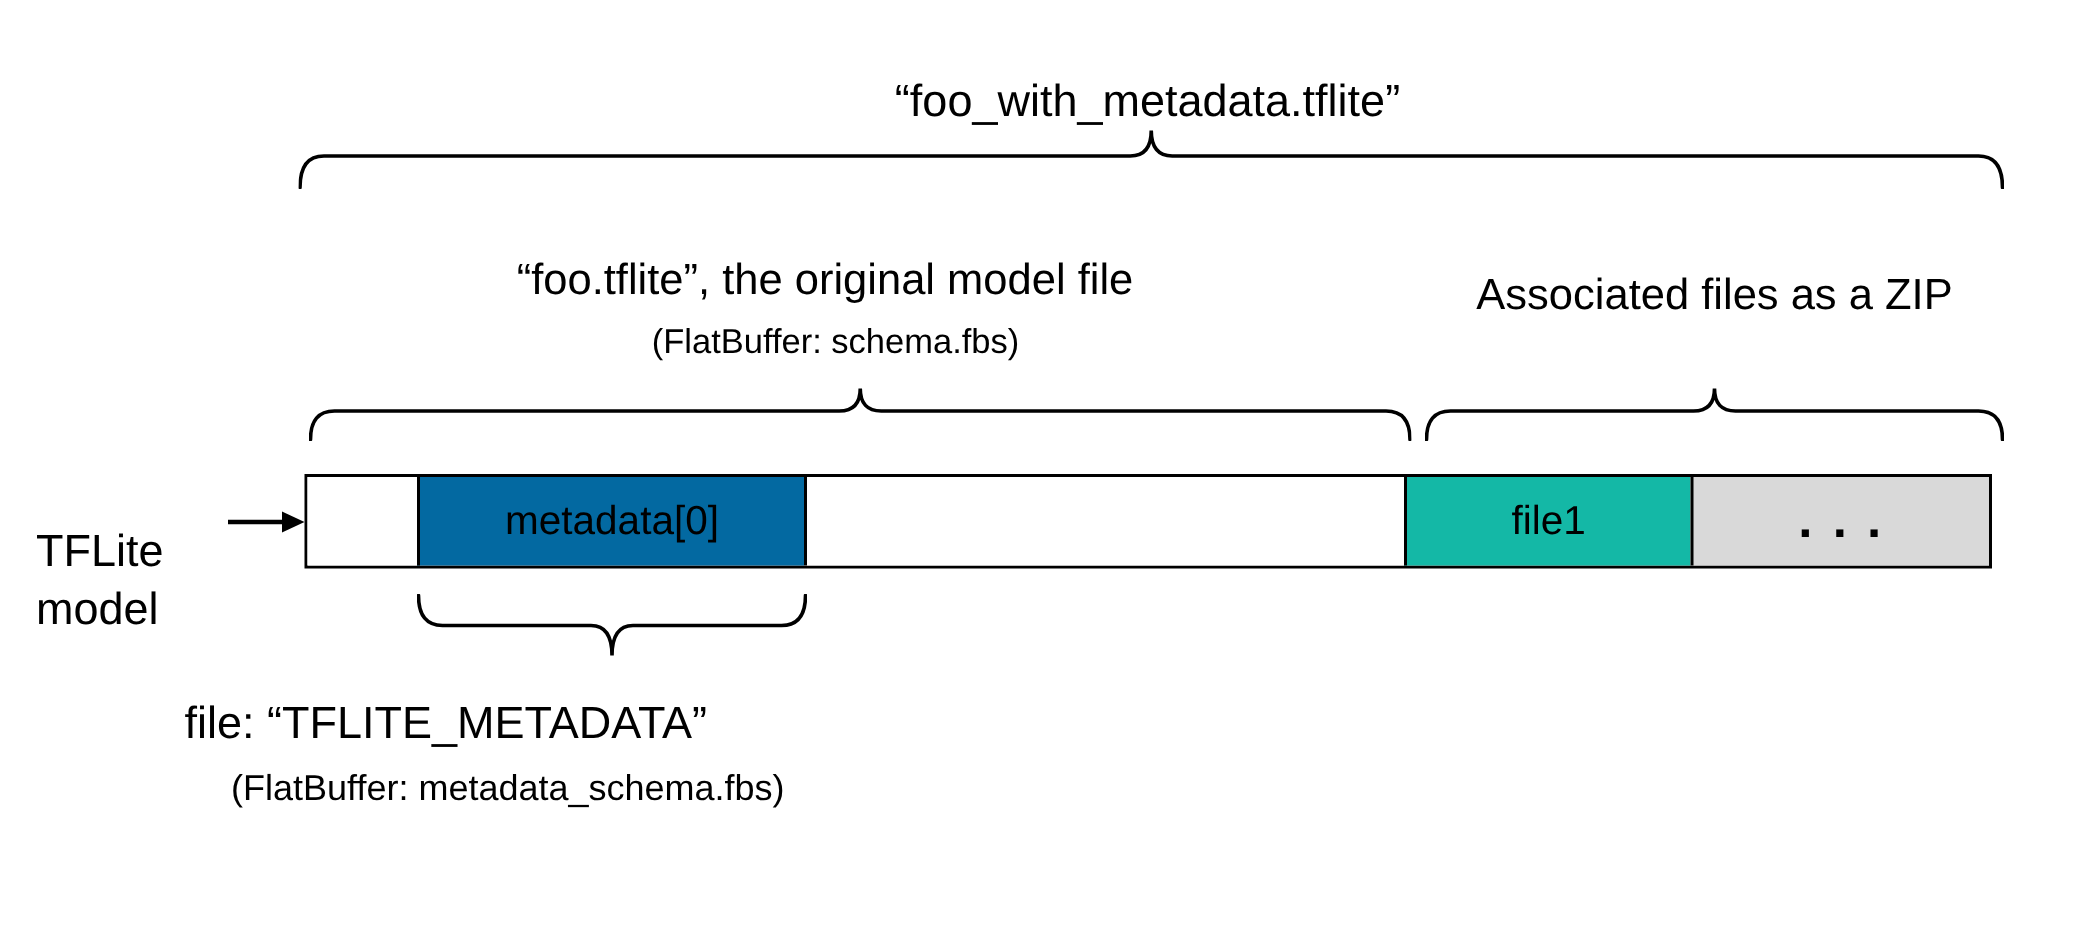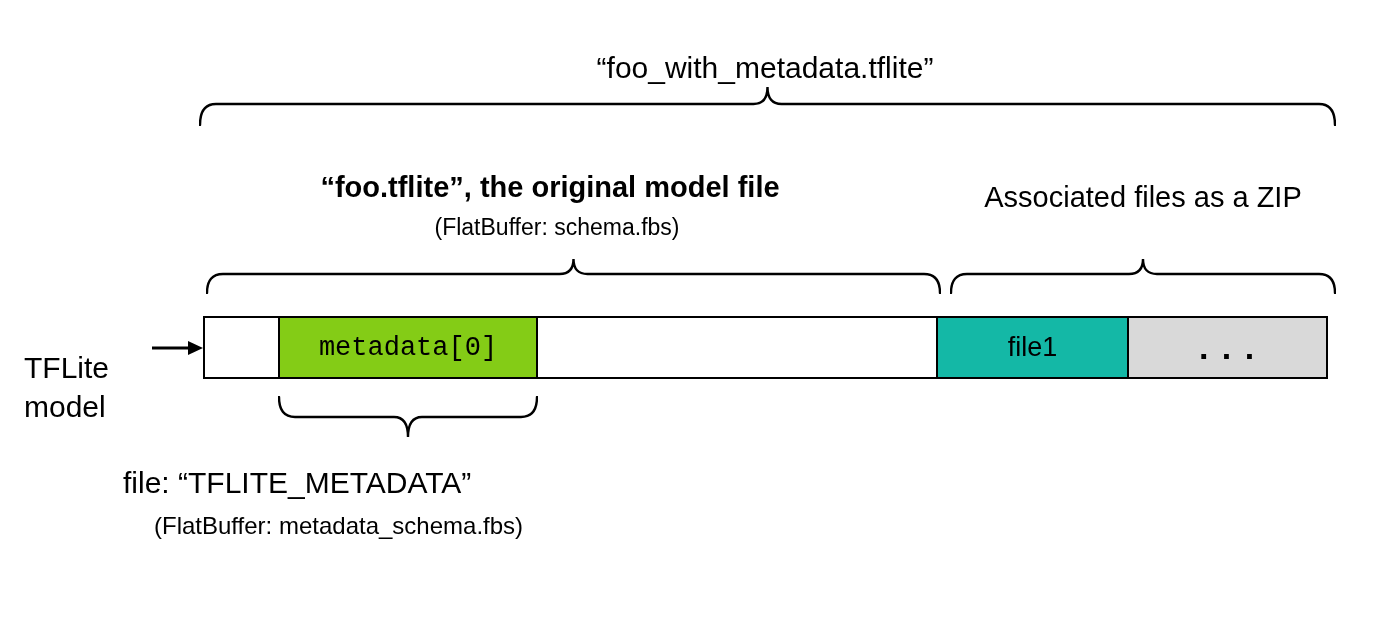--- a/index.html
+++ b/index.html
@@ -5,21 +5,21 @@
   html,body { margin:0; padding:0; background:#ffffff; }
   .canvas {
     position:relative; width:1382px; height:621px;
     background:#ffffff; overflow:hidden;
     font-family:"Liberation Sans","DejaVu Sans",sans-serif;
     color:#000000;
   }
   .abs { position:absolute; }
   .centered { transform:translateX(-50%); white-space:nowrap; }
   .title { top:27px; left:765px; font-size:30px;margin-top:24px; }
-  .sec-label { top:171px; left:550px; font-size:29px;font-weight:bold; }
+  .sec-label { top:171px; left:550px; font-size:29px; }
   .sec-sublabel { top:214px; left:557px; font-size:23px; }
   .assoc-label { top:181px; left:1143px; font-size:29px; }
 
   svg.brace, svg.arrow { display:block; }
   .brace path { fill:none; stroke:#000; stroke-width:2.4; stroke-linecap:round; }
 
   .model-label { top:320px; left:24px; font-size:30px; line-height:39px;margin-top:28px; }
 
   .bar {
     top:316px; left:203px; width:1125px; height:63px;
@@ -66,21 +66,21 @@
     <div>TFLite</div>
     <div>model</div>
   </div>
   <svg class="abs arrow" style="left:150px; top:338px;" width="54" height="20" viewBox="0 0 54 20">
     <line x1="2" y1="10" x2="40" y2="10" stroke="#000" stroke-width="3"></line>
     <polygon points="38,3 53,10 38,17" fill="#000"></polygon>
   </svg>
 
   <div class="abs bar">
     <div class="seg seg-0" style="background: rgb(255, 255, 255);"></div>
-    <div class="seg seg-1" style="background: #84cc16; font-family: Liberation Mono, monospace;">metadata[0]</div>
+    <div class="seg seg-1" style="background: #0369a1;">metadata[0]</div>
     <div class="seg seg-2" style="background: rgb(255, 255, 255);"></div>
     <div class="seg seg-3" style="background: #14b8a6;">file1</div>
     <div class="seg seg-4" style="background: rgb(217, 217, 217);">. . .</div>
   </div>
 
   <svg class="abs brace" style="left:278px; top:396px;" width="260" height="42" viewBox="0 0 260 42">
     <path d="M 1 1 Q 1 21 17 21 L 116 21 Q 130 21 130 41 Q 130 21 144 21 L 243 21 Q 259 21 259 1"></path>
   </svg>
 
   <div class="abs note">

